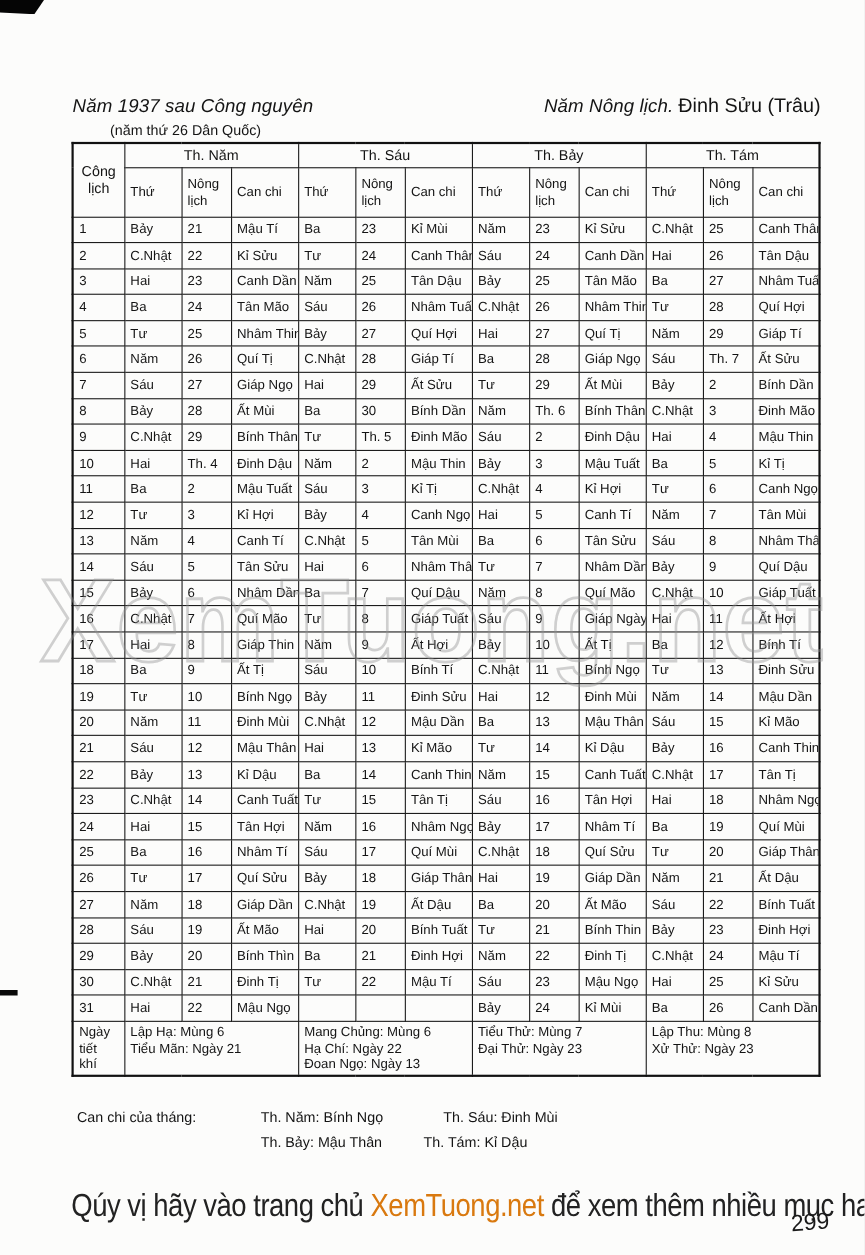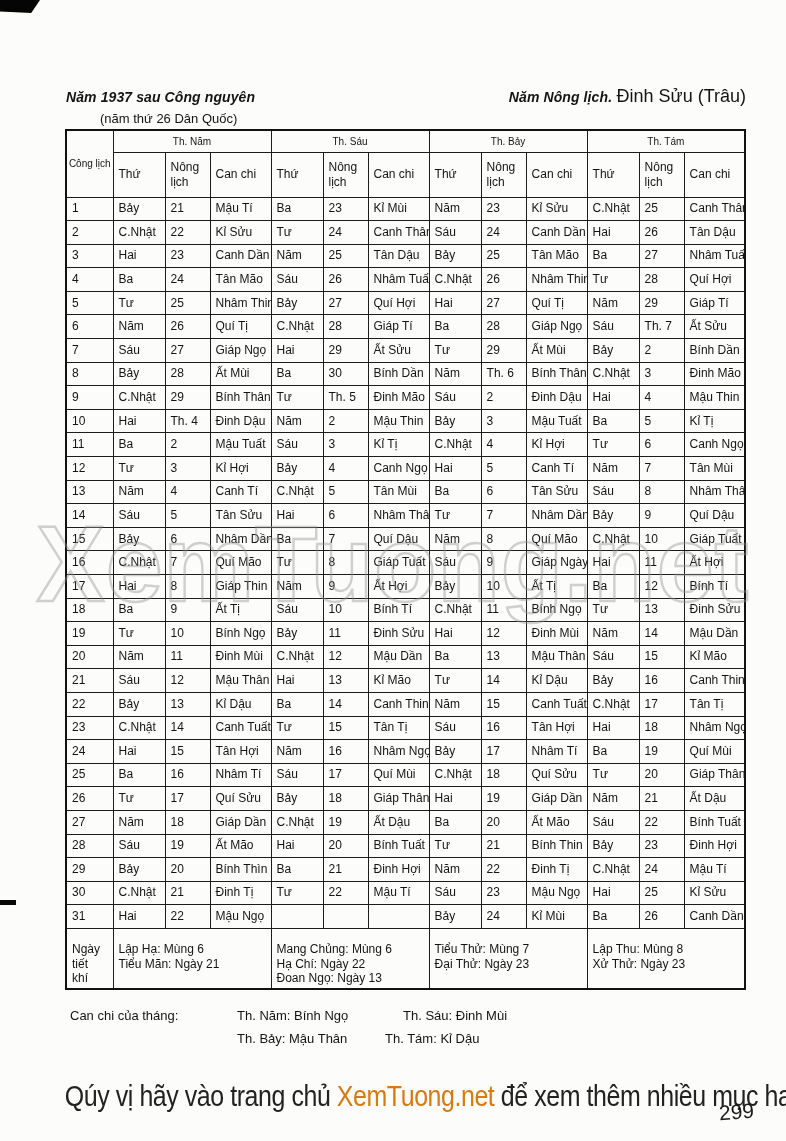--- a/index.html
+++ b/index.html
@@ -10,43 +10,43 @@
     font-family:"Liberation Sans","DejaVu Sans",sans-serif;
   }
   
   .corner-mark { position:absolute; left:0; top:0; width:40px; height:13px; background:#050505;
     clip-path:polygon(0 0,100% 0,78% 100%,0 88%); }
   .edge-dash { position:absolute; left:0; top:900px; width:16px; height:5px; background:#090909; }
 
   
   .titles { position:absolute; left:66px; top:86px; width:680px; }
   .title-row { display:flex; justify-content:space-between; align-items:baseline; }
-  .t-bold { font-weight:700; font-style:italic; font-size:14px; letter-spacing:.1px; }
+  .t-bold { font-weight:400; font-style:italic; font-size:17px; letter-spacing:.1px; }
   .t-normal { font-weight:400; font-style:normal; font-size:18px; }
   .t-sub { font-size:13px; margin-top:4px;margin-left:34px; }
 
   
   .cal {
     position:absolute; left:65px; top:129px; width:681px;
     border-collapse:collapse; table-layout:fixed;
     font-size:12px; line-height:1.1;
   }
   .cal th, .cal td { border:1px solid #1c1c1c; padding:0 0 0 5px; text-align:left; vertical-align:middle; overflow:hidden; white-space:nowrap; }
   .cal { border:2px solid #111; }
   .cal thead th { font-weight:400; }
-  .group-h th { height:22px; text-align:center; padding:0; font-size:10px; }
+  .group-h th { height:22px; text-align:center; padding:0; font-size:13px; }
   .sub-h th { height:45px; white-space:normal; line-height:1.25; }
   .corner-th { white-space:normal !important; text-align:left; font-size:12.5px; }
   .cal tbody td { height:23.6px; }
   col.c-greg { width:47px; }
   col.c-thu  { width:52px; }
   col.c-nong { width:45px; }
   col.c-can  { width:61px; }
 
-  .tietkhi-row td { height:auto; vertical-align:top; padding-top:13px; padding-bottom:2px; white-space:normal; }
+  .tietkhi-row td { height:auto; vertical-align:top; padding-top:2px; padding-bottom:2px; white-space:normal; }
   .tietkhi-row .tk-line { font-size:12px; line-height:1.22; }
   .tk-label div { font-size:12px; line-height:1.22; }
 
   
   .watermark {
     position:absolute; left:50%; top:506px; transform:translateX(-50%) scaleY(1.05);
     font-size:102px; font-weight:700; white-space:nowrap; letter-spacing:1px;
     color:rgba(135,135,135,0.22); pointer-events:none; z-index:5;
   }
   @supports (-webkit-text-stroke: 1px black) {

